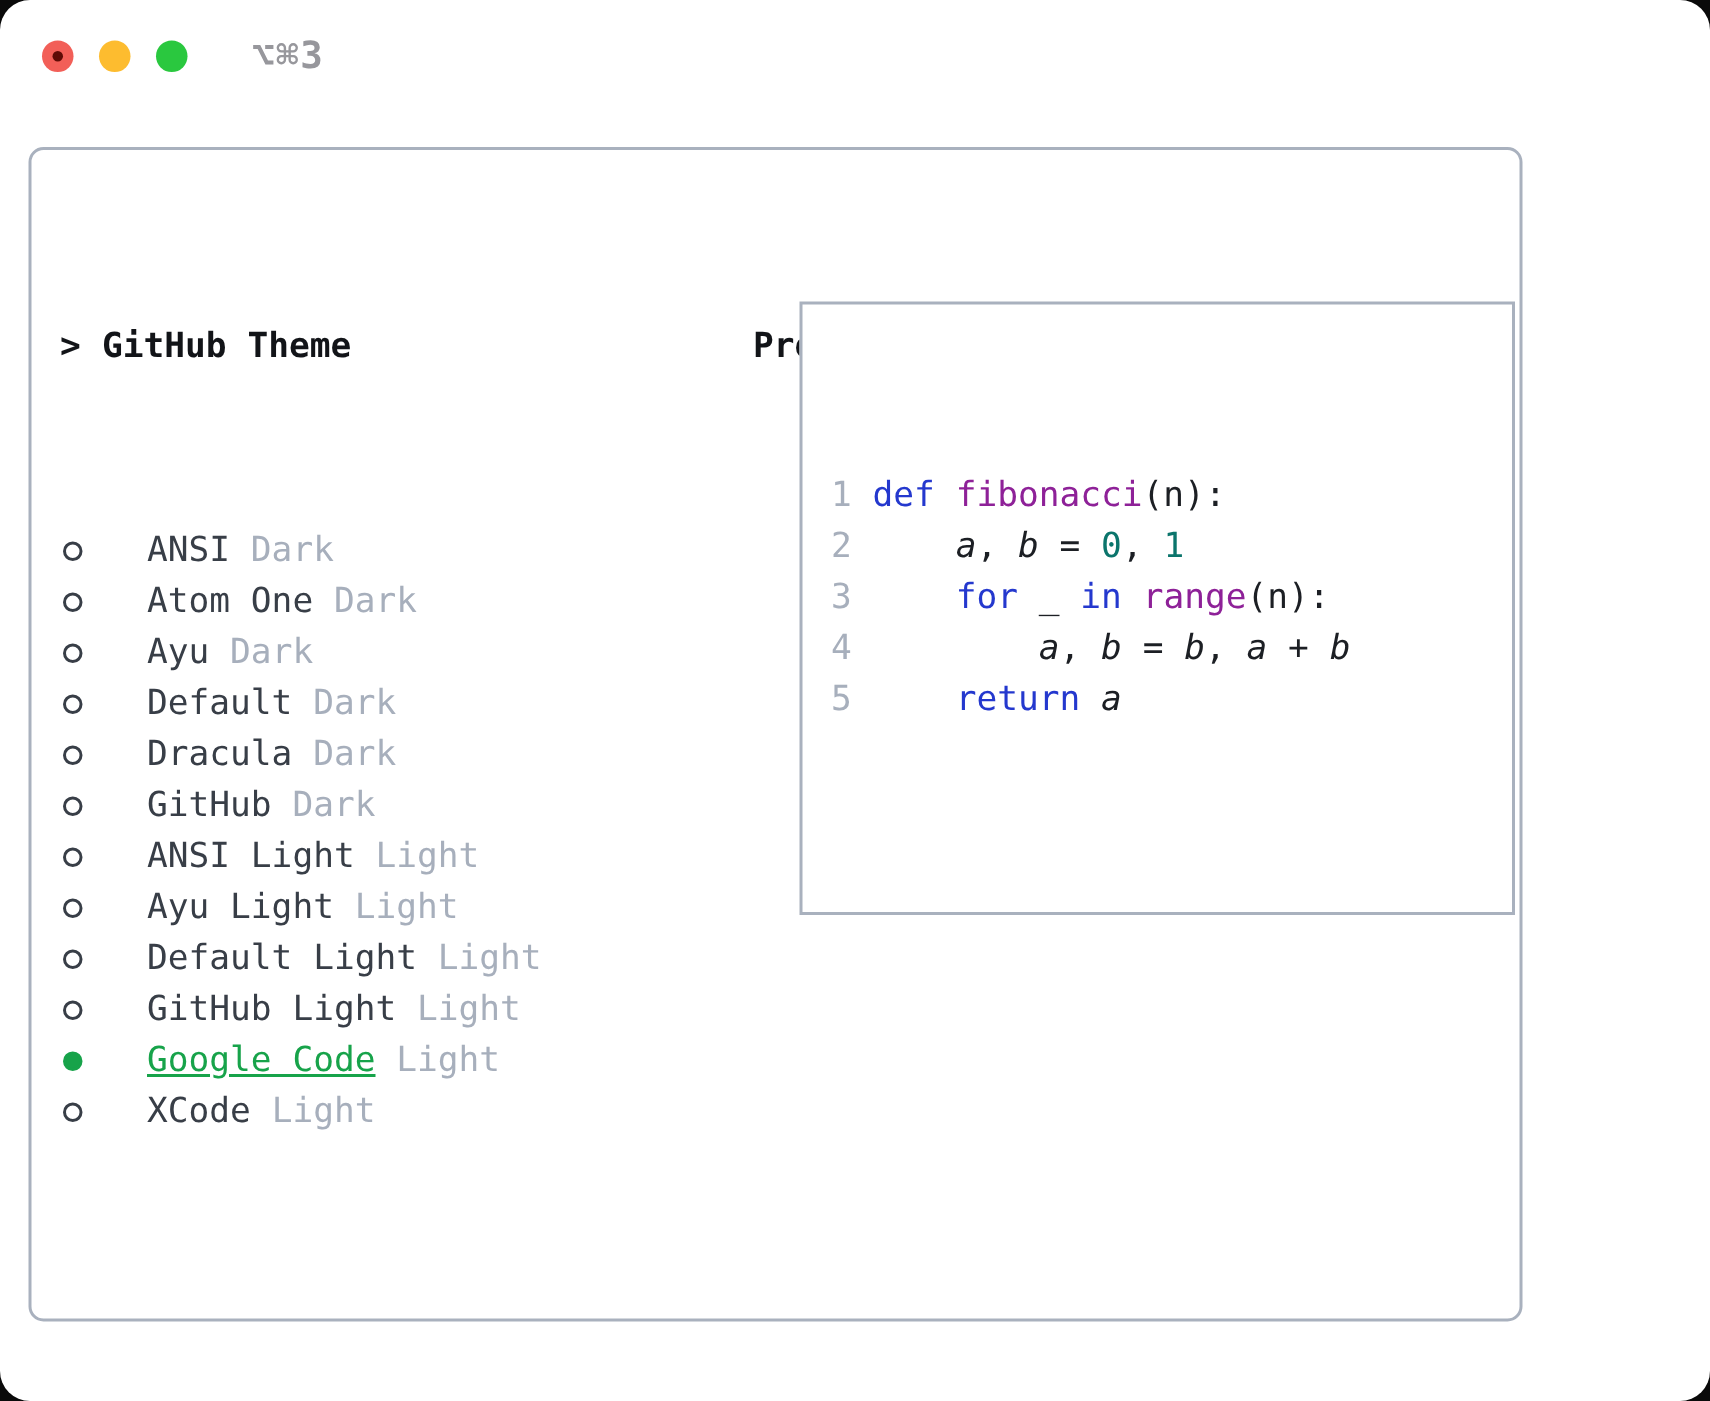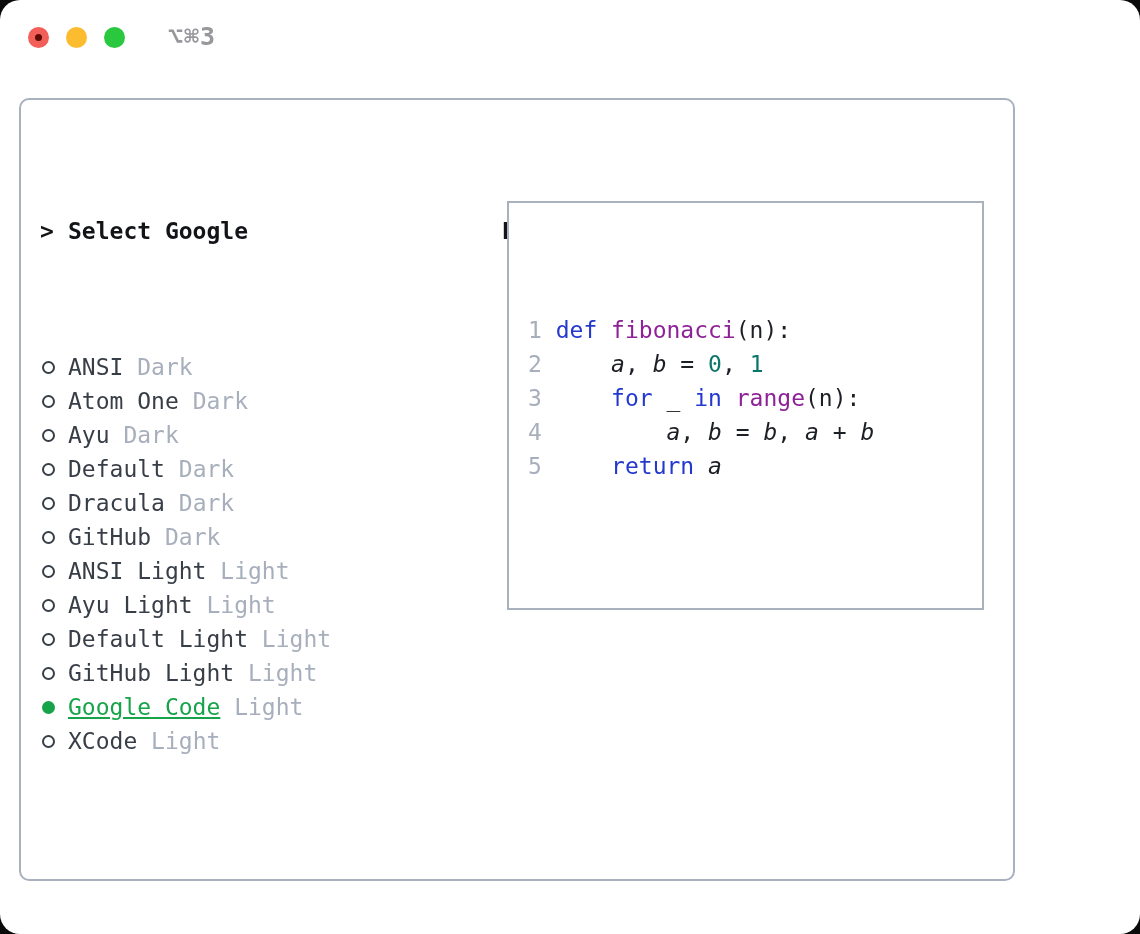--- a/index.html
+++ b/index.html
@@ -42,27 +42,27 @@
   }
   .col{position:absolute;font-size:23px;line-height:34px;color:var(--text-dark);white-space:pre;}
   .left-col{left:19px;top:46px;}
   .right-col{left:481px;top:46px;}
   .row{display:flex;align-items:center;height:34px;}
   .marker{width:28px;flex:none;display:flex;align-items:center;}
   .cursor{font-weight:bold;color:var(--header-black);}
   .bullet{width:13px;height:13px;margin-left:2px;border-radius:50%;border:2px solid var(--text-dark);}
   .bullet.sel{background:var(--selected-green);border-color:var(--selected-green);}
   .hdr{font-weight:bold;color:var(--header-black);}
-  .theme-name{color:var(--text-dark);}
+  .theme-name{color:var(--text-dark);margin-left:30px;}
   .row.selected .theme-name, .row.selected .opt-label{color:var(--selected-green);text-decoration:underline;}
   .variant{color:var(--muted-gray);margin-left:1ch;text-align:center;}
   .spacer{height:34px;}
   
   .preview-box{
-    position:absolute;left:486px;top:101px;width:477px;height:409px;
+    position:absolute;left:512px;top:101px;width:477px;height:409px;
     border:2px solid var(--border-gray);background:#fff;
     padding:42px 0 0 19px;font-size:23px;line-height:34px;white-space:pre;overflow:hidden;
   }
   .code-line,.diff-line{height:34px;}
   .lno{display:inline-block;min-width:1ch;margin-right:1ch;color:var(--muted-gray);}
   .tok-kw{color:var(--keyword-blue);}
   .tok-fn{color:var(--function-purple);}
   .tok-num{color:var(--number-teal);}
   .tok-pl{color:#1c1f24;}
   .tok-var{color:#1c1f24;font-style:italic;}
@@ -79,21 +79,21 @@
     <span class="light light-yellow"></span>
     <span class="light light-green"></span>
   </div>
   <div class="win-title">⌥⌘3</div>
 
   <div class="panel">
 
     <div class="col left-col">
       <div class="row">
         <span class="marker"><span class="cursor">&gt;</span></span>
-        <span class="hdr">Select Google</span>
+        <span class="hdr">GitHub Theme</span>
       </div>
 
       <div id="theme-list"><div class="row"><span class="marker"><span class="bullet"></span></span><span class="theme-name">ANSI</span><span class="variant">Dark</span></div><div class="row"><span class="marker"><span class="bullet"></span></span><span class="theme-name">Atom One</span><span class="variant">Dark</span></div><div class="row"><span class="marker"><span class="bullet"></span></span><span class="theme-name">Ayu</span><span class="variant">Dark</span></div><div class="row"><span class="marker"><span class="bullet"></span></span><span class="theme-name">Default</span><span class="variant">Dark</span></div><div class="row"><span class="marker"><span class="bullet"></span></span><span class="theme-name">Dracula</span><span class="variant">Dark</span></div><div class="row"><span class="marker"><span class="bullet"></span></span><span class="theme-name">GitHub</span><span class="variant">Dark</span></div><div class="row"><span class="marker"><span class="bullet"></span></span><span class="theme-name">ANSI Light</span><span class="variant">Light</span></div><div class="row"><span class="marker"><span class="bullet"></span></span><span class="theme-name">Ayu Light</span><span class="variant">Light</span></div><div class="row"><span class="marker"><span class="bullet"></span></span><span class="theme-name">Default Light</span><span class="variant">Light</span></div><div class="row"><span class="marker"><span class="bullet"></span></span><span class="theme-name">GitHub Light</span><span class="variant">Light</span></div><div class="row selected"><span class="marker"><span class="bullet sel"></span></span><span class="theme-name">Google Code</span><span class="variant">Light</span></div><div class="row"><span class="marker"><span class="bullet"></span></span><span class="theme-name">XCode</span><span class="variant">Light</span></div></div>
 
       <div class="spacer"></div>
 
       
 
       
 

